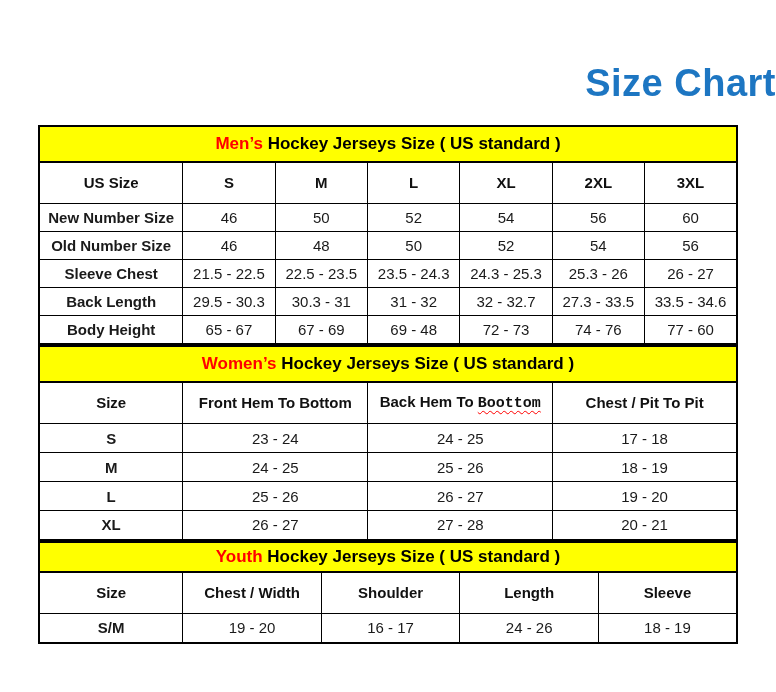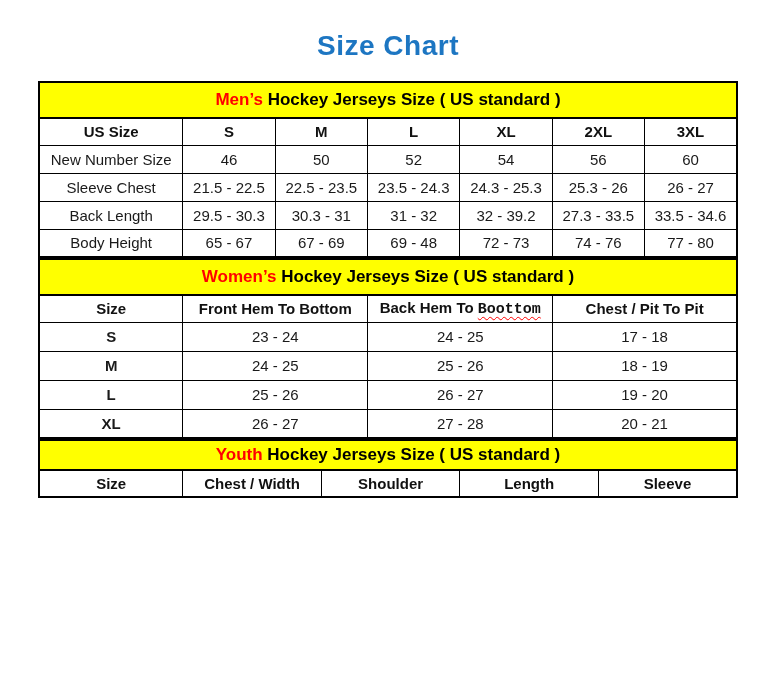--- a/index.html
+++ b/index.html
@@ -8,22 +8,22 @@
     --highlight-red:#ff0000;
     --border-black:#000000;
   }
   html,body{margin:0;padding:0;}
   body{
     width:776px;height:692px;background:#ffffff;
     font-family:"Liberation Sans",sans-serif;color:#1a1a1a;
     overflow:hidden;
   }
   .title{
-    margin:30px 0 0 0;text-align:center;
-    font-size:28px;font-weight:bold;color:var(--title-blue);
+    margin:62px 0 0 0;text-align:right;
+    font-size:38px;font-weight:bold;color:var(--title-blue);
     letter-spacing:0.5px;line-height:1.15;
   }
   .chart-wrap{margin:19px 0 0 38px;width:700px;}
   table.tbl{
     border-collapse:collapse;table-layout:fixed;width:700px;
     border:2px solid var(--border-black);
   }
   .tbl td,.tbl th{
     border:1px solid var(--border-black);
     text-align:center;vertical-align:middle;
@@ -31,24 +31,24 @@
   }
   tr.caption-row{height:36px;}
   tr.caption-row.short{height:30px;margin-left:25px;}
   td.caption{
     background:var(--section-yellow);
     border:2px solid var(--border-black);
     font-weight:bold;font-size:17px;color:#000000;
   }
   .hl{color:var(--highlight-red);}
   tr.head-row th{font-weight:bold;color:#111111;}
-  tr.head-row{height:27px;}
+  tr.head-row{height:42px;}
   .mens tr.data-row{height:28px;}
   .womens tr.data-row,.youth tr.data-row{height:29px;}
-  td.rowlabel{font-weight:normal;}
+  td.rowlabel{font-weight:bold;}
   td.rowlabel.bold{font-weight:bold;}
   .misspell{
     text-decoration:underline;
     text-decoration-style:wavy;
     text-decoration-color:var(--highlight-red);
     text-decoration-thickness:1px;
     text-underline-offset:3px;
     font-family:Liberation Mono, monospace;
   }
 </style>
@@ -86,45 +86,54 @@
         <tr class="data-row">
           <td class="rowlabel">New Number Size</td>
           <td>46</td>
           <td>50</td>
           <td>52</td>
           <td>54</td>
           <td>56</td>
           <td>60</td>
         </tr>
         <tr class="data-row">
+          <td class="rowlabel">Old Number Size</td>
+          <td>46</td>
+          <td>48</td>
+          <td>50</td>
+          <td>52</td>
+          <td>54</td>
+          <td>56</td>
+        </tr>
+        <tr class="data-row">
           <td class="rowlabel">Sleeve Chest</td>
           <td>21.5 - 22.5</td>
           <td>22.5 - 23.5</td>
           <td>23.5 - 24.3</td>
           <td>24.3 - 25.3</td>
           <td>25.3 - 26</td>
           <td>26 - 27</td>
         </tr>
         <tr class="data-row">
           <td class="rowlabel">Back Length</td>
           <td>29.5 - 30.3</td>
           <td>30.3 - 31</td>
           <td>31 - 32</td>
-          <td>32 - 39.2</td>
+          <td>32 - 32.7</td>
           <td>27.3 - 33.5</td>
           <td>33.5 - 34.6</td>
         </tr>
         <tr class="data-row">
           <td class="rowlabel">Body Height</td>
           <td>65 - 67</td>
           <td>67 - 69</td>
           <td>69 - 48</td>
           <td>72 - 73</td>
           <td>74 - 76</td>
-          <td>77 - 80</td>
+          <td>77 - 60</td>
         </tr>
       </tbody>
     </table>
 
     <table class="tbl womens">
       <colgroup>
         <col style="width:20.6%">
           <col style="width:26.5%">
           <col style="width:26.5%">
           <col style="width:26.4%">
@@ -178,17 +187,24 @@
         <tr class="caption-row short">
           <td class="caption" colspan="5"><span class="hl">Youth </span><span>Hockey Jerseys Size ( US standard )</span></td>
         </tr>
         <tr class="head-row">
           <th>Size</th>
           <th>Chest / Width</th>
           <th>Shoulder</th>
           <th>Length</th>
           <th>Sleeve</th>
         </tr>
+        <tr class="data-row">
+          <td class="rowlabel bold">S/M</td>
+          <td>19 - 20</td>
+          <td>16 - 17</td>
+          <td>24 - 26</td>
+          <td>18 - 19</td>
+        </tr>
       </tbody>
     </table>
 
   </div>
 </div>
 
 </body></html>

